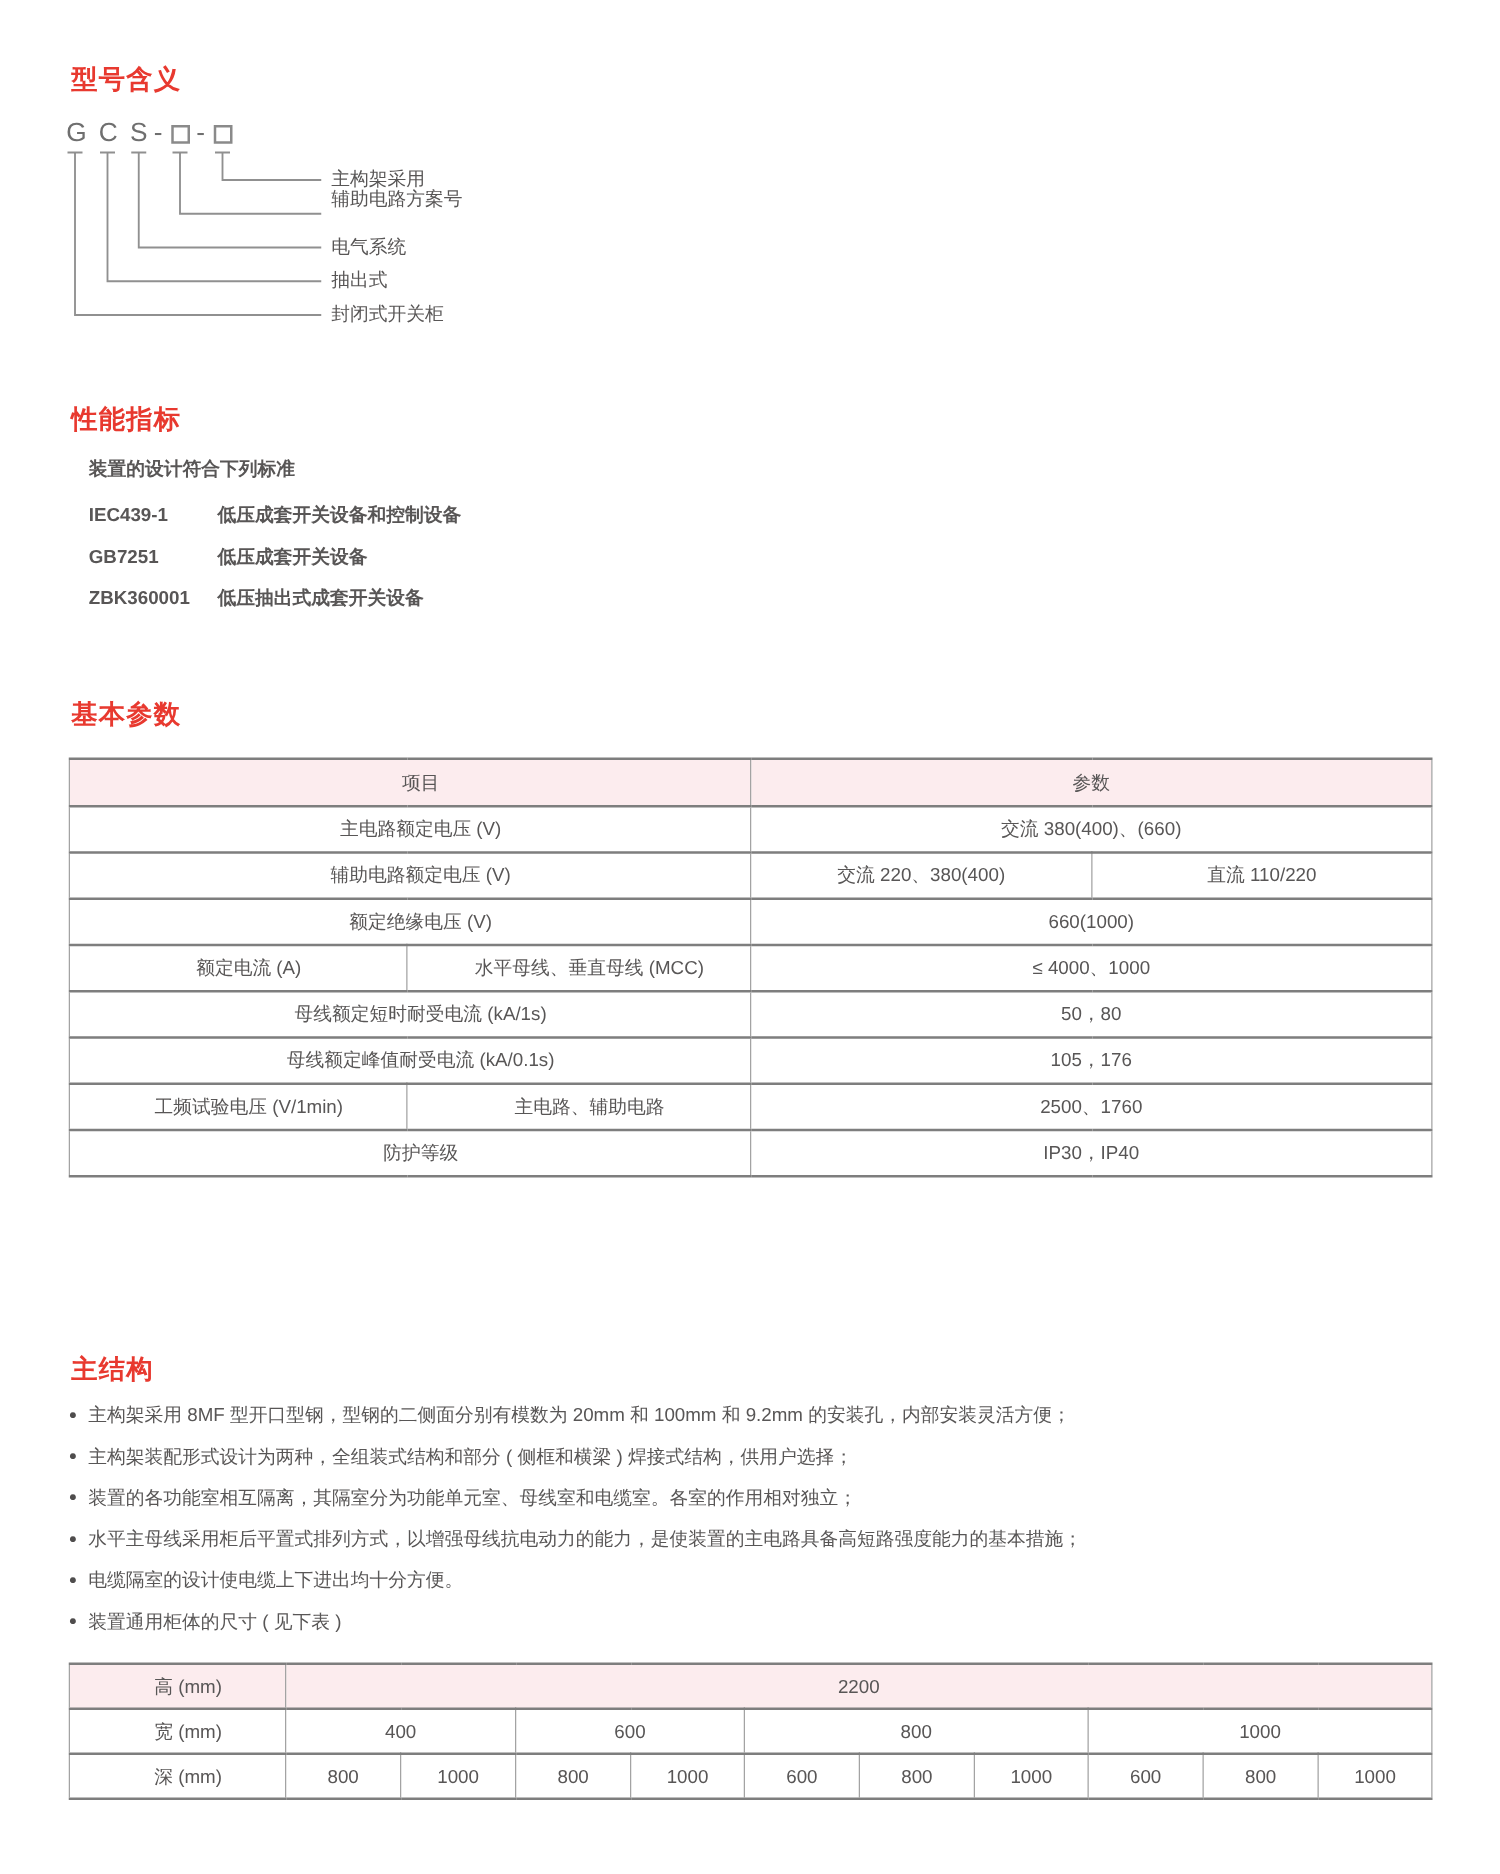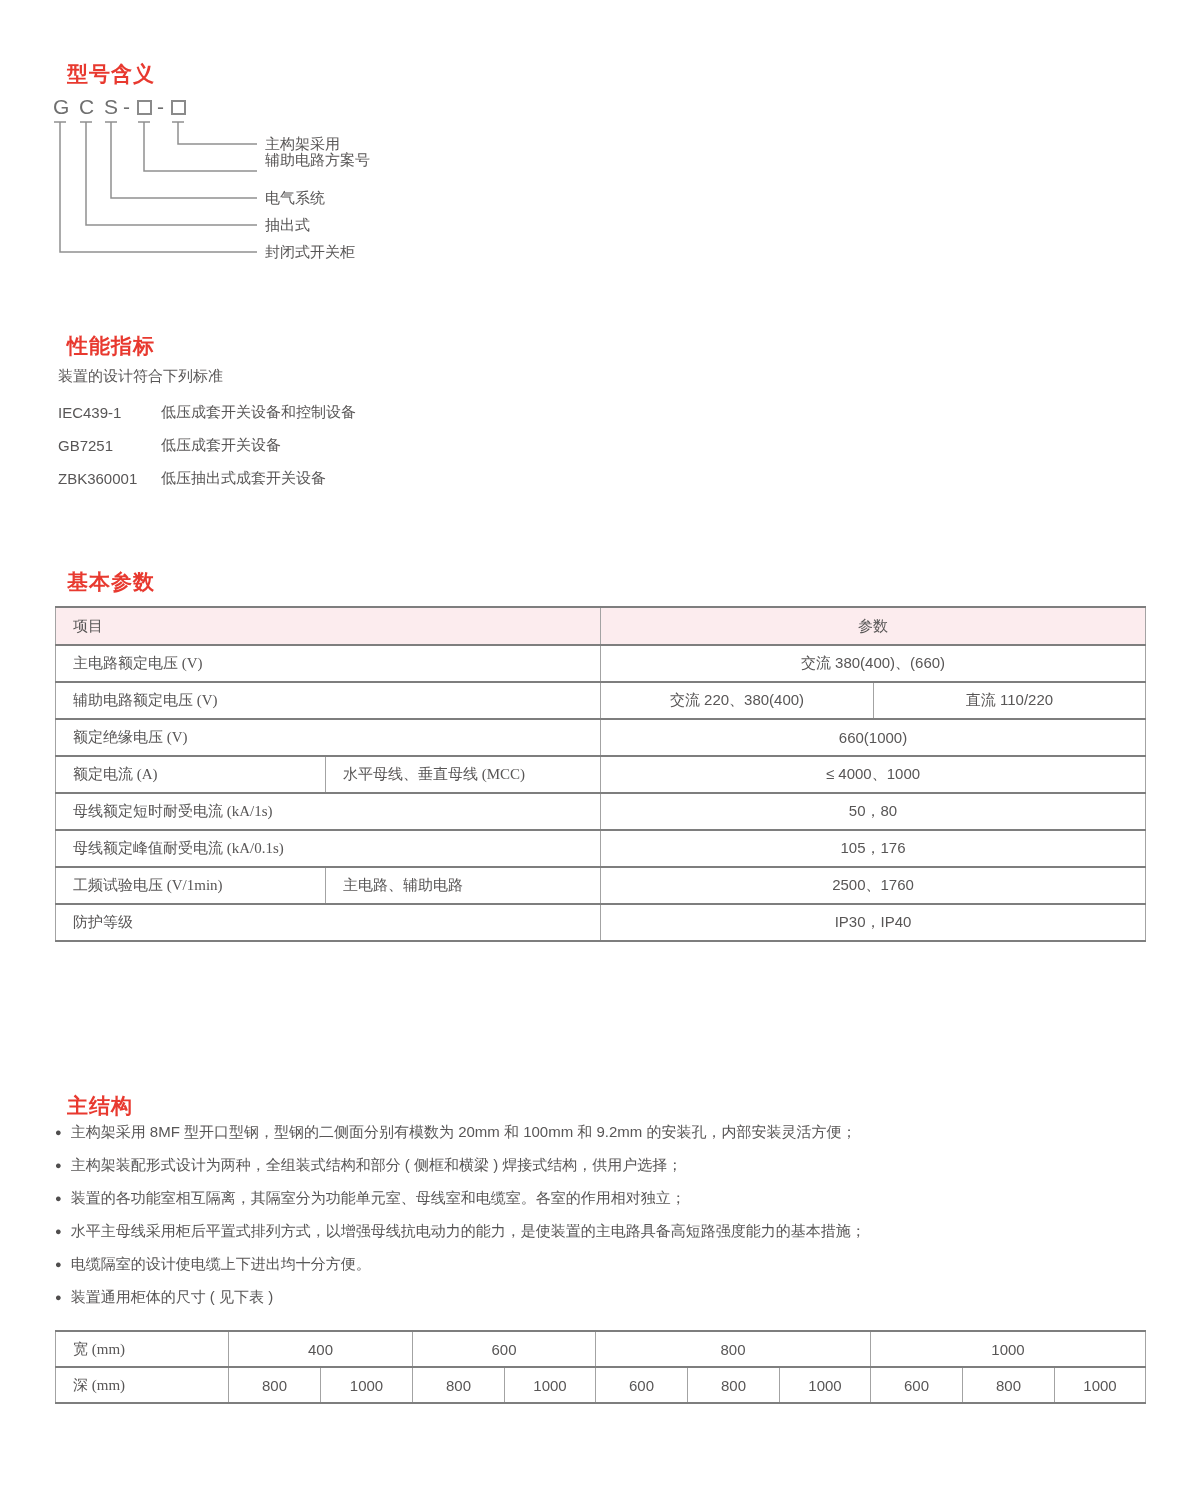--- a/index.html
+++ b/index.html
@@ -2,43 +2,43 @@
 <html><head>
 <meta charset="utf-8">
 <style>
   html,body{margin:0;padding:0;}
   body{
     width:1200px;height:1499px;position:relative;background:#ffffff;
     font-family:"Liberation Sans","DejaVu Sans",sans-serif;
     color:#585656;
   }
   .sec-heading{
-    position:absolute;left:55px;margin:12px;
+    position:absolute;left:55px;margin:2px;
     font-size:21px;font-weight:600;color:#e8392f;letter-spacing:1px;line-height:28px;
   }
   
   #model-diagram{position:absolute;left:0;top:95px;width:1100px;height:175px;}
   #model-diagram svg{position:absolute;left:0;top:0;}
   .fc{position:absolute;top:0;font-size:21px;color:#6f6f6f;line-height:24px;}
   .fbox{position:absolute;top:5px;width:11px;height:11px;border:2px solid #8a8a8a;background:#fff;}
   .dlabel{position:absolute;left:265px;font-size:15px;color:#585656;line-height:22px;white-space:nowrap;}
   
-  #perf-body{position:absolute;left:58px;top:366px;width:700px;}
+  #perf-body{position:absolute;left:71px;top:366px;width:700px;font-weight:bold;}
   .intro-line{font-size:15px;line-height:20px;margin-bottom:16px;}
   .std-row{display:flex;height:20px;align-items:center;margin-bottom:13px;font-size:15px;}
   .std-code{width:103px;flex:none;}
   
   table{border-collapse:collapse;table-layout:fixed;position:absolute;left:55px;}
   td,th{
     border-top:2px solid #7e7e7e;border-bottom:2px solid #7e7e7e;
     border-left:1px solid #a3a3a3;border-right:1px solid #a3a3a3;
     font-size:15px;color:#585656;font-weight:normal;text-align:center;
     padding:0;overflow:hidden;white-space:nowrap;
   }
-  .cl{text-align:left;padding-left:17px;font-family:Liberation Serif, serif;}
+  .cl{text-align:center;padding-left:17px;}
   .pink td,.pink th{background:#fcecee;}
   #table1{top:606px;width:1090px;}
   #table1 tr{height:37px;}
   #table1 tr.pink{height:38px;}
   #table2{top:1330px;width:1090px;}
   #table2 tr{height:36px;}
   
   #bullets{position:absolute;left:55px;top:1122px;width:1110px;}
   .bullet-row{display:flex;align-items:center;height:20px;margin-bottom:13px;font-size:15px;white-space:nowrap;}
   .dot{font-size:11px;margin-right:9px;color:#4f4d4d;flex:none;}
@@ -181,20 +181,24 @@
       <col style="width:92px">
       <col style="width:91px">
     <col style="width:92px">
       <col style="width:92px">
       <col style="width:91px">
       <col style="width:92px">
       <col style="width:92px">
       <col style="width:91px">
   </colgroup>
   <tbody>
+      <tr class="pink">
+        <td class="cl">高 (mm)</td>
+        <td colspan="10">2200</td>
+      </tr>
       <tr>
         <td class="cl">宽 (mm)</td>
         <td colspan="2">400</td>
         <td colspan="2">600</td>
         <td colspan="3">800</td>
         <td colspan="3">1000</td>
       </tr>
       <tr>
         <td class="cl">深 (mm)</td>
         <td>800</td>

